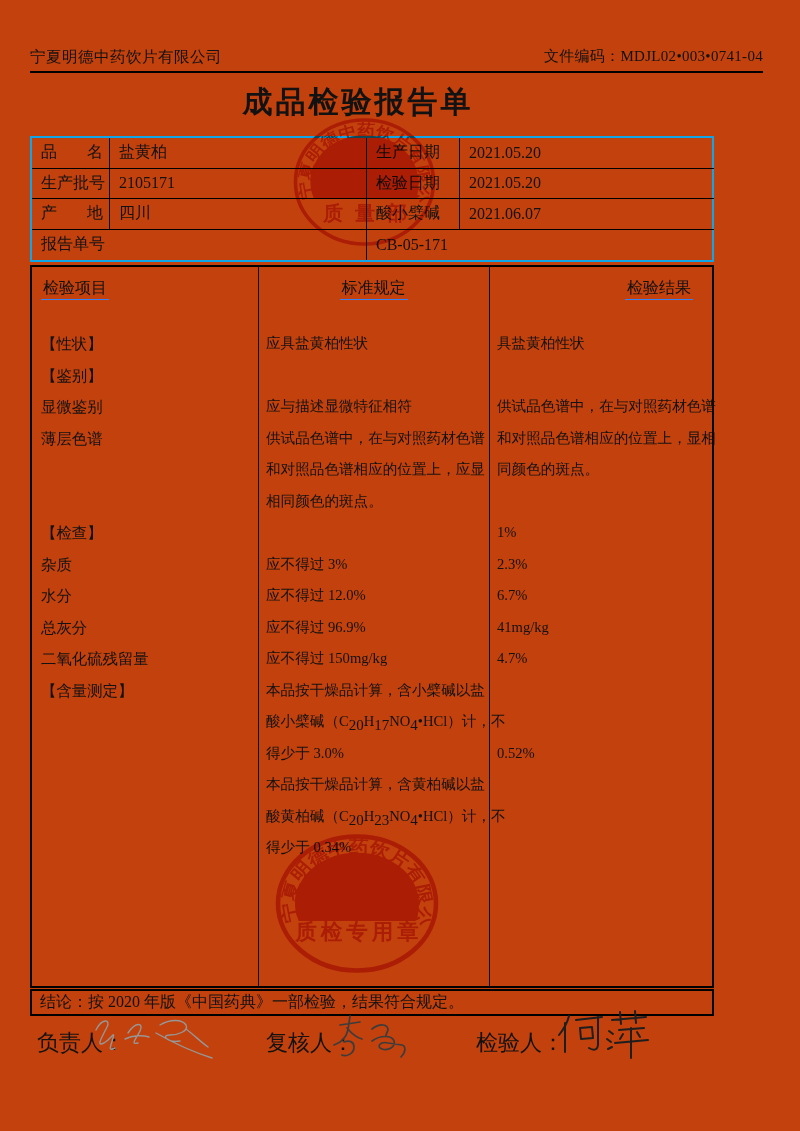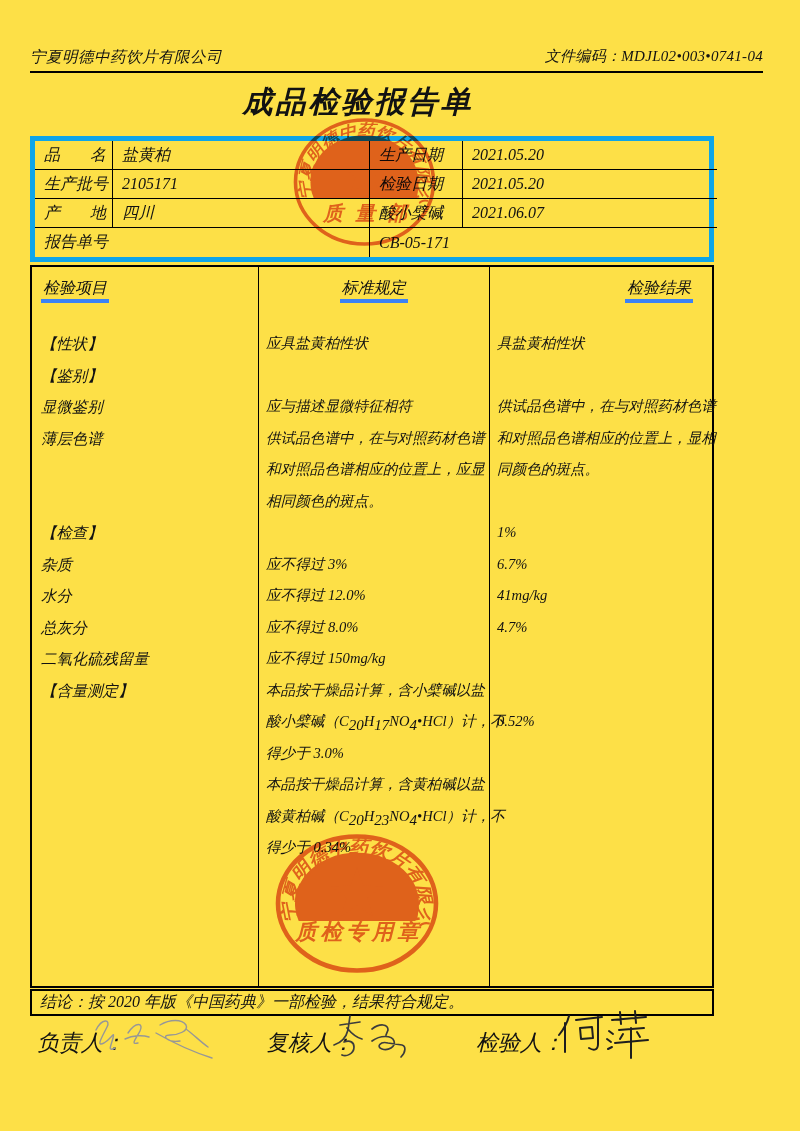--- a/index.html
+++ b/index.html
@@ -1,52 +1,52 @@
 <!DOCTYPE html>
 <html lang="zh" style="--stamp: #db4f3e; --pencil: #979797; --ink: #3c3c3c; --ink_dark: #1e1e1e;"><head>
 <meta charset="utf-8">
 <title>成品检验报告单</title>
 <style>
   html,body{margin:0;padding:0;background:#ffffff;}
   .page{
-    position:relative;width:800px;height:1131px;background:#fde047;overflow:hidden;
-    font-family:"Liberation Serif","DejaVu Serif",serif;color:#121212;font-style:italic;
+    position:relative;width:800px;height:1131px;background:#c2410c;overflow:hidden;
+    font-family:"Liberation Serif","DejaVu Serif",serif;color:#121212;
   }
   
   .company{position:absolute;left:30px;top:47px;font-size:15.5px;letter-spacing:.5px;}
   .doccode{position:absolute;right:37px;top:47px;font-size:15px;letter-spacing:.3px;}
   .header-rule{position:absolute;left:30px;top:71px;width:733px;height:2px;background:#000;}
   .title{
     position:absolute;left:30px;top:82px;width:656px;text-align:center;
     font-size:30px;font-weight:bold;letter-spacing:3px;
   }
   
   .info-table{
     position:absolute;left:30px;top:136px;width:684px;height:126px;box-sizing:border-box;
-    border:5px solid #0ea5e9;display:grid;
+    border:2px solid #0ea5e9;display:grid;
     grid-template-columns:78px 257px 93px 254px;grid-template-rows:repeat(4,1fr);
   }
   .info-table .c{
     box-sizing:border-box;border-right:1px solid #000;border-bottom:1px solid #000;
     display:flex;align-items:center;padding-left:9px;font-size:16px;white-space:nowrap;
   }
   .info-table .nr{border-right:none;text-align:center;}
   .info-table .nb{border-bottom:none;}
   .info-table .span2a{grid-column:1 / span 2;}
   .info-table .span2b{grid-column:3 / span 2;}
   .jlabel{display:inline-block;width:62px;text-align:justify;text-align-last:justify;}
   
   .main-table{
     position:absolute;left:30px;top:265px;width:684px;height:723px;box-sizing:border-box;
     border:2px solid #000;
   }
   .vline{position:absolute;top:0;bottom:0;width:1px;background:#000;}
   .v1{left:226px}.v2{left:457px}
   .mt-head{position:absolute;top:11px;font-size:16px;}
-  .mt-head span{border-bottom:4px solid #3b82f6;padding:0 2px 3px 2px;}
+  .mt-head span{border-bottom:1px solid #3b82f6;padding:0 2px 3px 2px;}
   .h1{left:9px;}
   .h2{left:226px;width:231px;text-align:center;}
   .h3{left:457px;width:244px;text-align:center;margin-left:48px;}
   .collines{position:absolute;top:61px;}
   .colA{left:9px;width:212px;}
   .colB{left:234px;width:219px;}
   .colC{left:465px;width:212px;}
   .line{height:31.5px;line-height:31.5px;white-space:nowrap;font-size:14.6px;}
   .colA .line{font-size:15.4px;}
   .sub{font-size:15px;vertical-align:-4px;}
@@ -132,37 +132,38 @@
     <div class="collines colB">
         <div class="line">应具盐黄柏性状</div>
         <div class="line"></div>
         <div class="line">应与描述显微特征相符</div>
         <div class="line">供试品色谱中，在与对照药材色谱</div>
         <div class="line">和对照品色谱相应的位置上，应显</div>
         <div class="line">相同颜色的斑点。</div>
         <div class="line"></div>
         <div class="line">应不得过 3%</div>
         <div class="line">应不得过 12.0%</div>
-        <div class="line">应不得过 8.0%</div>
+        <div class="line">应不得过 96.9%</div>
         <div class="line">应不得过 150mg/kg</div>
         <div class="line">本品按干燥品计算，含小檗碱以盐</div>
         <div class="line"><span>酸小檗碱（C</span><span class="sub">20</span><span>H</span><span class="sub">17</span><span>NO</span><span class="sub">4</span><span>•HCl）计，不</span></div>
         <div class="line">得少于 3.0%</div>
         <div class="line">本品按干燥品计算，含黄柏碱以盐</div>
         <div class="line"><span>酸黄柏碱（C</span><span class="sub">20</span><span>H</span><span class="sub">23</span><span>NO</span><span class="sub">4</span><span>•HCl）计，不</span></div>
         <div class="line">得少于 0.34%</div>
       </div>
     <div class="collines colC">
         <div class="line">具盐黄柏性状</div>
         <div class="line"></div>
         <div class="line">供试品色谱中，在与对照药材色谱</div>
         <div class="line">和对照品色谱相应的位置上，显相</div>
         <div class="line">同颜色的斑点。</div>
         <div class="line"></div>
         <div class="line">1%</div>
+        <div class="line">2.3%</div>
         <div class="line">6.7%</div>
         <div class="line">41mg/kg</div>
         <div class="line">4.7%</div>
         <div class="line"></div>
         <div class="line"></div>
         <div class="line">0.52%</div>
         <div class="line"></div>
         <div class="line"></div>
       </div>
   </div>

